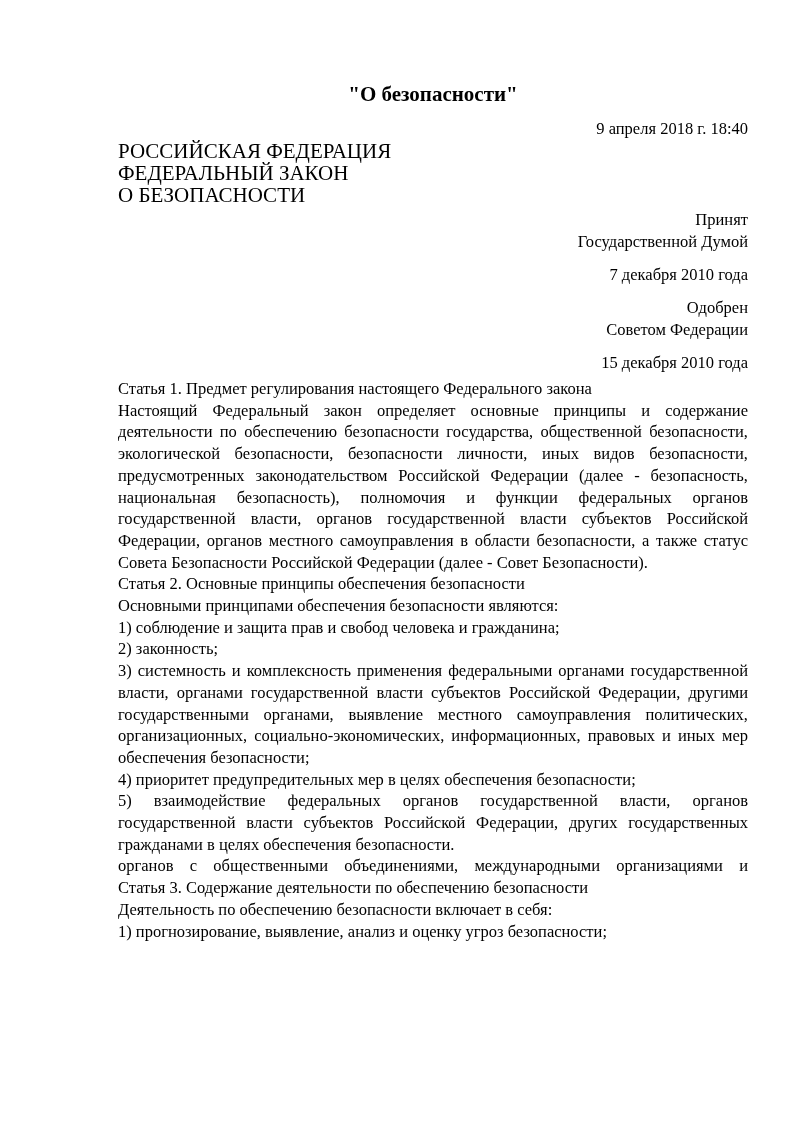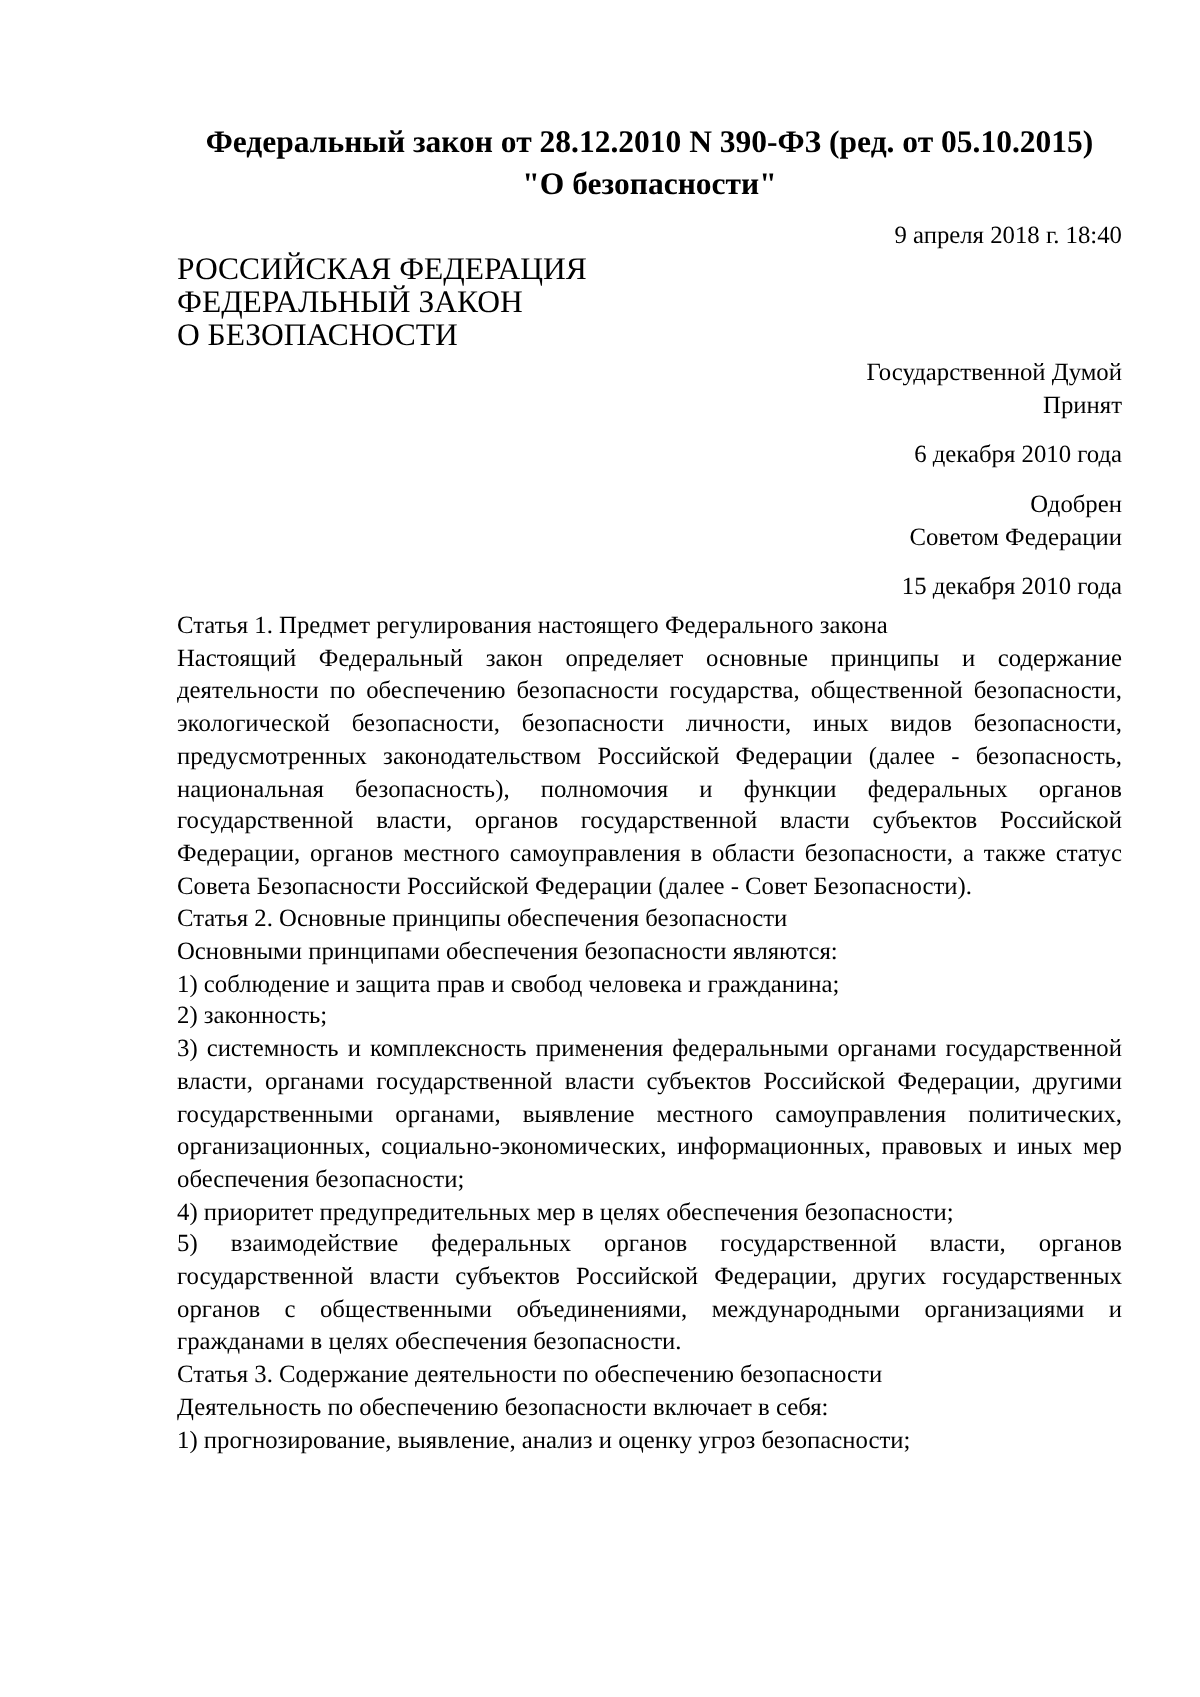--- a/index.html
+++ b/index.html
@@ -54,39 +54,38 @@
     text-align: justify;
     text-align-last: justify;
   }
   .body-line.para-last { text-align-last: left; }
 </style>
 </head>
 <body>
 
 <div class="page">
   <h1 class="title">
-    <div>Федеральный закон от 28.12.2010 N 390-ФЗ (ред. от 05.10.2015)</div>
     <div>"О безопасности"</div>
   </h1>
 
   <div class="datetime">9 апреля 2018 г. 18:40</div>
 
   <div class="doc-header">
       <div>РОССИЙСКАЯ ФЕДЕРАЦИЯ</div>
       <div>ФЕДЕРАЛЬНЫЙ ЗАКОН</div>
       <div>О БЕЗОПАСНОСТИ</div>
     </div>
 
   <div class="adoption">
       <div class="adoption-group">
+        <div>Принят</div>
         <div>Государственной Думой</div>
-        <div>Принят</div>
       </div>
       <div class="adoption-group">
-        <div>6 декабря 2010 года</div>
+        <div>7 декабря 2010 года</div>
       </div>
       <div class="adoption-group">
         <div>Одобрен</div>
         <div>Советом Федерации</div>
       </div>
       <div class="adoption-group">
         <div>15 декабря 2010 года</div>
       </div>
     </div>
 
@@ -123,22 +122,22 @@
         <div class="body-line">государственными органами, выявление местного самоуправления политических,</div>
         <div class="body-line">организационных, социально-экономических, информационных, правовых и иных мер</div>
         <div class="body-line para-last">обеспечения безопасности;</div>
       </div>
       <div class="para">
         <div class="body-line para-last">4) приоритет предупредительных мер в целях обеспечения безопасности;</div>
       </div>
       <div class="para">
         <div class="body-line">5) взаимодействие федеральных органов государственной власти, органов</div>
         <div class="body-line">государственной власти субъектов Российской Федерации, других государственных</div>
+        <div class="body-line para-last">гражданами в целях обеспечения безопасности.</div>
         <div class="body-line">органов с общественными объединениями, международными организациями и</div>
-        <div class="body-line para-last">гражданами в целях обеспечения безопасности.</div>
       </div>
       <div class="para">
         <div class="body-line para-last">Статья 3. Содержание деятельности по обеспечению безопасности</div>
       </div>
       <div class="para">
         <div class="body-line para-last">Деятельность по обеспечению безопасности включает в себя:</div>
       </div>
       <div class="para">
         <div class="body-line para-last">1) прогнозирование, выявление, анализ и оценку угроз безопасности;</div>
       </div>

